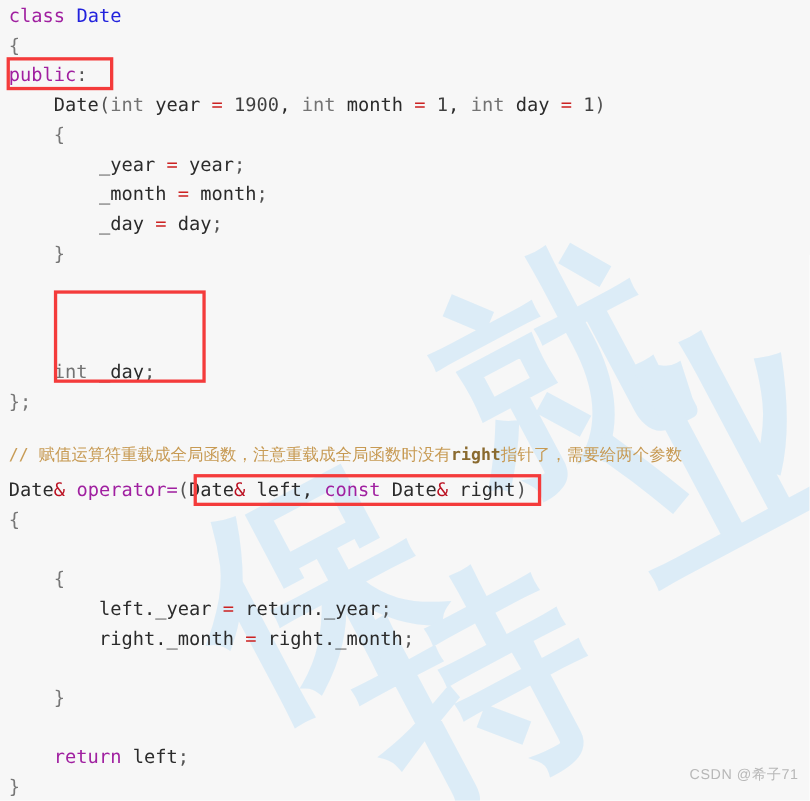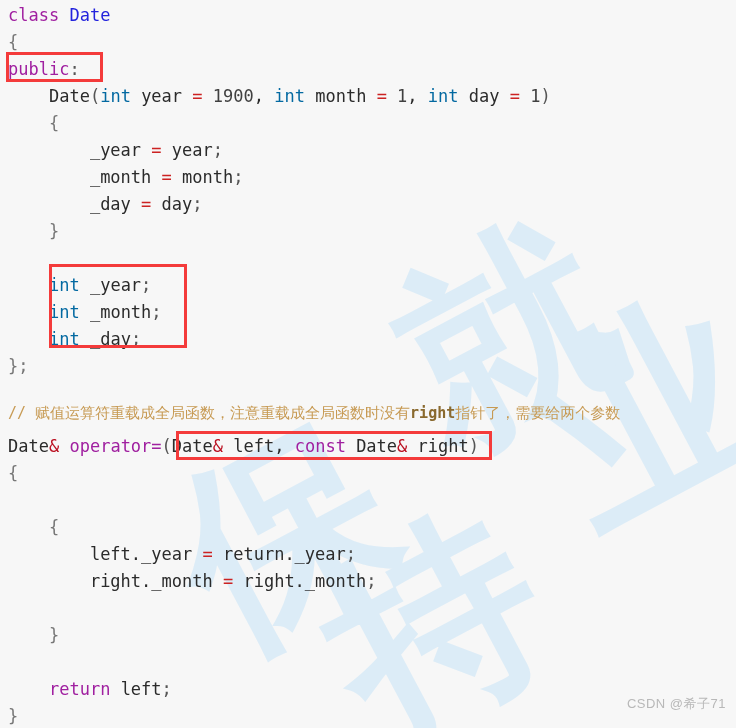--- a/index.html
+++ b/index.html
@@ -47,21 +47,21 @@
     left: 8px;
     height: 27px;
     line-height: 27px;
     font-size: 17px;
     white-space: pre;
     letter-spacing: 0px;
     color: #2b2b2b;
   }
   .tok-default { color: #2b2b2b; }
   .tok-keyword { color: #a020a0; }
-  .tok-type    { color: #0369a1; }
+  .tok-type    { color: #737373; }
   .tok-class   { color: #2222dd; }
   .tok-number  { color: #404040; }
   .tok-op      { color: #cc2222; }
   .tok-amp     { color: #bb1122; }
   .tok-comment { color: #c79a53; }
   .tok-comment-bold { color: #8a6a2f; font-weight: 700; }
   .tok-punct   { color: #555555; }
   .tok-brace   { color: #777777; }
 
   
@@ -111,23 +111,21 @@
     <div class="code-line tok-brace" style="top:110px;">    {</div>
 
     <div class="code-line" style="top:137px;"><span class="tok-default">        </span><span class="tok-default">_year</span><span class="tok-op"> = </span><span class="tok-default">year</span><span class="tok-punct">;</span></div>
 
     <div class="code-line" style="top:164px;"><span class="tok-default">        </span><span class="tok-default">_month</span><span class="tok-op"> = </span><span class="tok-default">month</span><span class="tok-punct">;</span></div>
 
     <div class="code-line" style="top:191px;"><span class="tok-default">        </span><span class="tok-default">_day</span><span class="tok-op"> = </span><span class="tok-default">day</span><span class="tok-punct">;</span></div>
 
     <div class="code-line tok-brace" style="top:218px;">    }</div>
 
-    <div class="code-line" style="top:272px;"><span class="tok-default">    </span><span class="tok-type">int</span><span class="tok-default"> </span><span class="tok-default">_year</span><span class="tok-punct">;</span></div>
 
-    <div class="code-line" style="top:299px;"><span class="tok-default">    </span><span class="tok-type">int</span><span class="tok-default"> </span><span class="tok-default">_month</span><span class="tok-punct">;</span></div>
 
     <div class="code-line" style="top:326px;"><span class="tok-default">    </span><span class="tok-type">int</span><span class="tok-default"> </span><span class="tok-default">_day</span><span class="tok-punct">;</span></div>
 
     <div class="code-line tok-brace" style="top:353px;">};</div>
 
     <div class="code-line" style="top:400px; font-size:15px;"><span class="tok-comment">//</span><span class="tok-comment"> 赋值运算符重载成全局函数，注意重载成全局函数时没有</span><span class="tok-comment-bold">right</span><span class="tok-comment">指针了，需要给两个参数</span></div>
 
     <div class="code-line" style="top:433px;"><span class="tok-default">Date</span><span class="tok-amp">&amp;</span><span class="tok-default"> </span><span class="tok-keyword">operator</span><span class="tok-keyword">=</span><span class="tok-punct">(</span><span class="tok-default">Date</span><span class="tok-amp">&amp;</span><span class="tok-default"> left, </span><span class="tok-keyword">const</span><span class="tok-default"> Date</span><span class="tok-amp">&amp;</span><span class="tok-default"> right</span><span class="tok-punct">)</span></div>
 
     <div class="code-line tok-brace" style="top:460px;">{</div>

